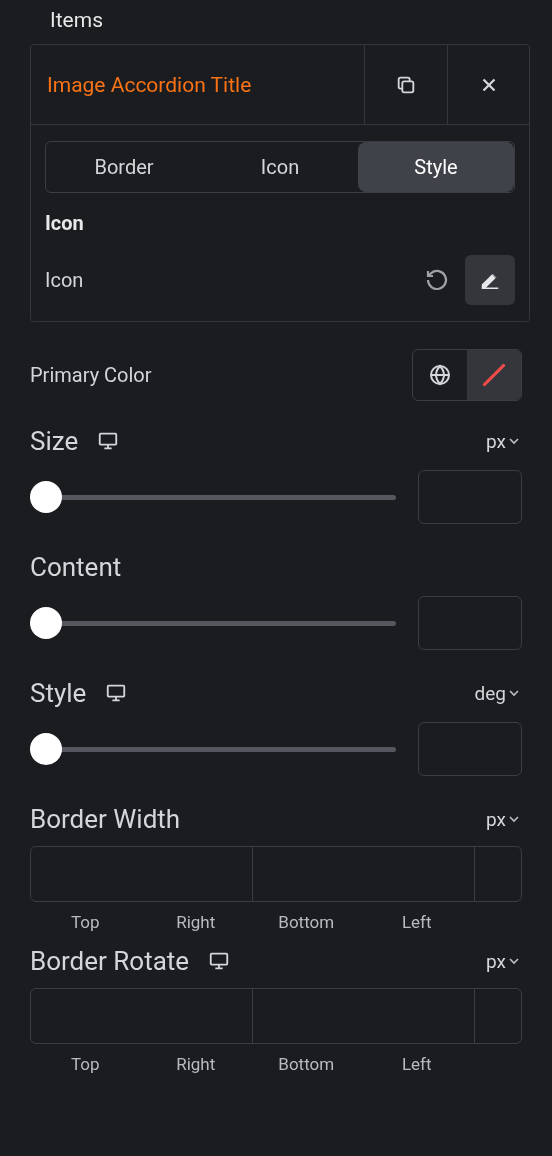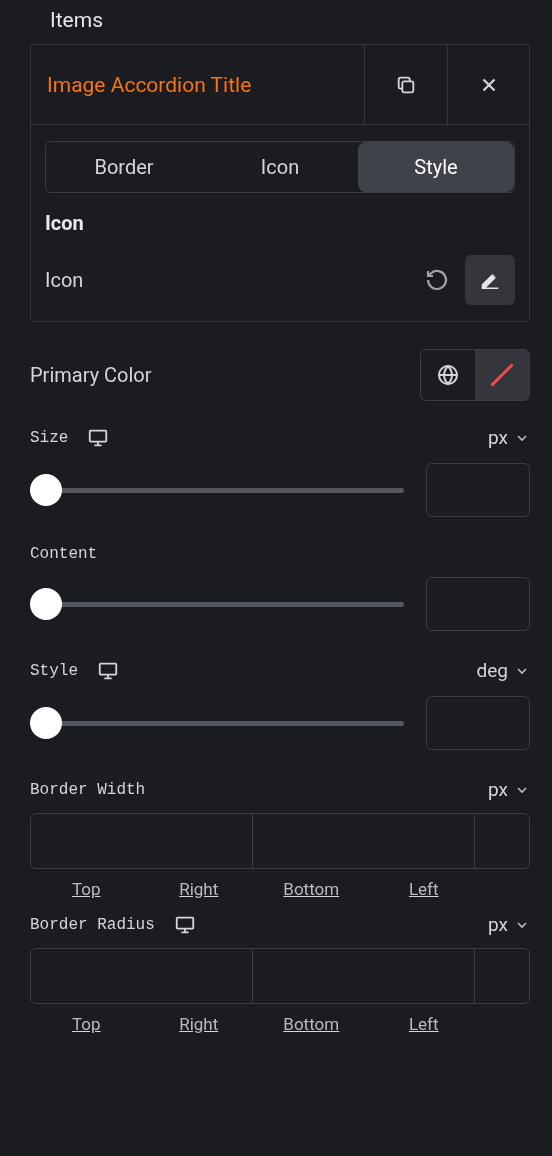--- a/index.html
+++ b/index.html
@@ -109,21 +109,21 @@
     border-radius: 6px;
     display: flex;
     align-items: center;
     justify-content: center;
     cursor: pointer;
     color: #e7e8ea;
   }
 
   
   .popover {
-    padding: 26px 22px 0 30px;
+    padding: 26px 30px 0 30px;
   }
   .color-row {
     display: flex;
     align-items: center;
     justify-content: space-between;
     height: 54px;
     margin-bottom: 24px;
   }
   .color-row .field-label { font-size: 20px; }
   .color-controls {
@@ -163,26 +163,25 @@
     display: flex;
     align-items: center;
     justify-content: space-between;
     margin-top: 4px;
   }
   .control-row .left {
     display: flex;
     align-items: center;
     gap: 18px;
   }
-  .control-row .left .field-label { font-size: 16px; font-family: Liberation Mono, monospace; }
+  .control-row .left .field-label { font-size: 26px; }
   .device-icon { color: #d4d6d9; }
   .unit-select {
     display: flex;
     align-items: center;
-    gap: 6px;
     font-size: 19px;
     color: #d4d6d9;
     cursor: pointer;
   }
   .chev { color: #b9bcc0; }
 
   .slider-row {
     display: flex;
     align-items: center;
     gap: 22px;
@@ -238,21 +237,20 @@
     border: none;
     border-right: 1px solid #3a3d42;
     color: #d4d6d9;
     font-size: 17px;
     text-align: center;
   }
   .quad-labels {
     display: flex;
     margin-top: 10px;
     margin-bottom: 14px;
-    text-decoration: underline;
   }
   .quad-labels span {
     flex: 1;
     text-align: center;
     font-size: 17px;
     color: #b8bbc0;
   }
   .quad-labels .spacer-link { width: 50px; flex: none; }
 
   svg { display: block; }
@@ -411,21 +409,21 @@
       <span>Top</span>
       <span>Right</span>
       <span>Bottom</span>
       <span>Left</span>
       <span class="spacer-link"></span>
     </div>
   </div>
 
   <div class="control-row">
     <div class="left">
-      <span class="field-label">Border Radius</span>
+      <span class="field-label">Border Rotate</span>
       <span class="device-icon">
         <svg width="24" height="22" viewBox="0 0 24 24" fill="none" stroke="currentColor" stroke-width="2">
             <rect x="3" y="4" width="18" height="12" rx="1"></rect>
             <path d="M8 20h8M12 16v4"></path>
           </svg>
       </span>
     </div>
     <div class="unit-select">
       <span>px</span>
       <svg class="chev" width="16" height="16" viewBox="0 0 24 24" fill="none" stroke="currentColor" stroke-width="2.5">

